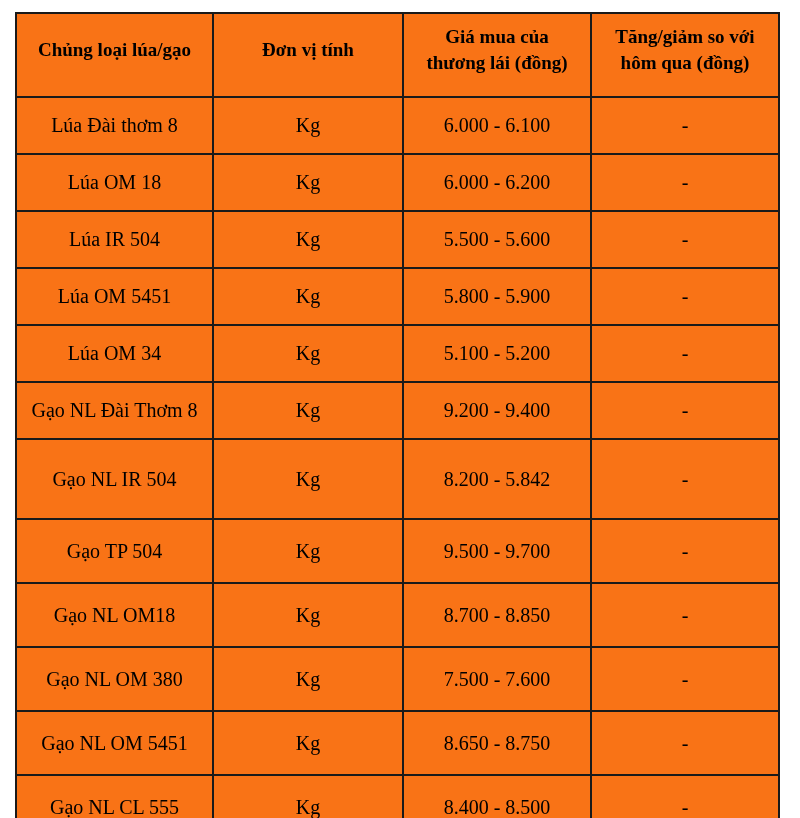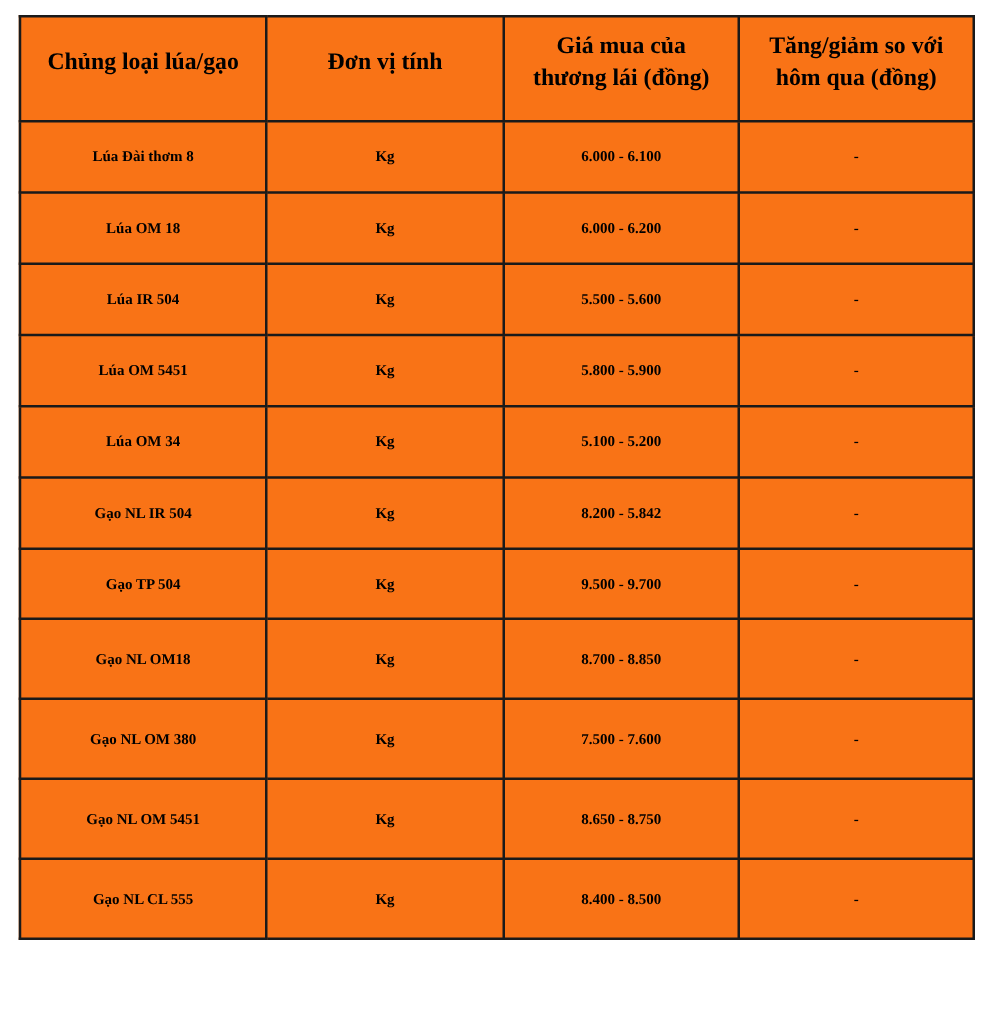--- a/index.html
+++ b/index.html
@@ -35,25 +35,25 @@
     box-sizing: border-box;
   }
   .price-table th {
     font-weight: bold;
     font-size: 19px;
     line-height: 1.35;
     height: 84px;
     padding-bottom: 10px;
   }
   .price-table td {
-    font-size: 12px;
-    font-weight: bold;
+    font-size: 20px;
+    font-weight: normal;
   }
   .price-table tbody tr { height: 57px; }
-  .price-table tbody tr:nth-child(7) { height: 56px; }
+  .price-table tbody tr:nth-child(7) { height: 80px; }
   .price-table tbody tr:nth-child(n+8) { height: 64px; }
   .price-table tbody tr:nth-child(13) { height: 45px; margin-top: 36px; }
   col.c1 { width: 197px; }
   col.c2 { width: 190px; }
   col.c3 { width: 188px; }
   col.c4 { width: 188px; }
 </style>
 </head>
 <body>
 
@@ -98,20 +98,26 @@
           <td>5.800 - 5.900</td>
           <td>-</td>
         </tr>
         <tr>
           <td>Lúa OM 34</td>
           <td>Kg</td>
           <td>5.100 - 5.200</td>
           <td>-</td>
         </tr>
         <tr>
+          <td>Gạo NL Đài Thơm 8</td>
+          <td>Kg</td>
+          <td>9.200 - 9.400</td>
+          <td>-</td>
+        </tr>
+        <tr>
           <td>Gạo NL IR 504</td>
           <td>Kg</td>
           <td>8.200 - 5.842</td>
           <td>-</td>
         </tr>
         <tr>
           <td>Gạo TP 504</td>
           <td>Kg</td>
           <td>9.500 - 9.700</td>
           <td>-</td>

